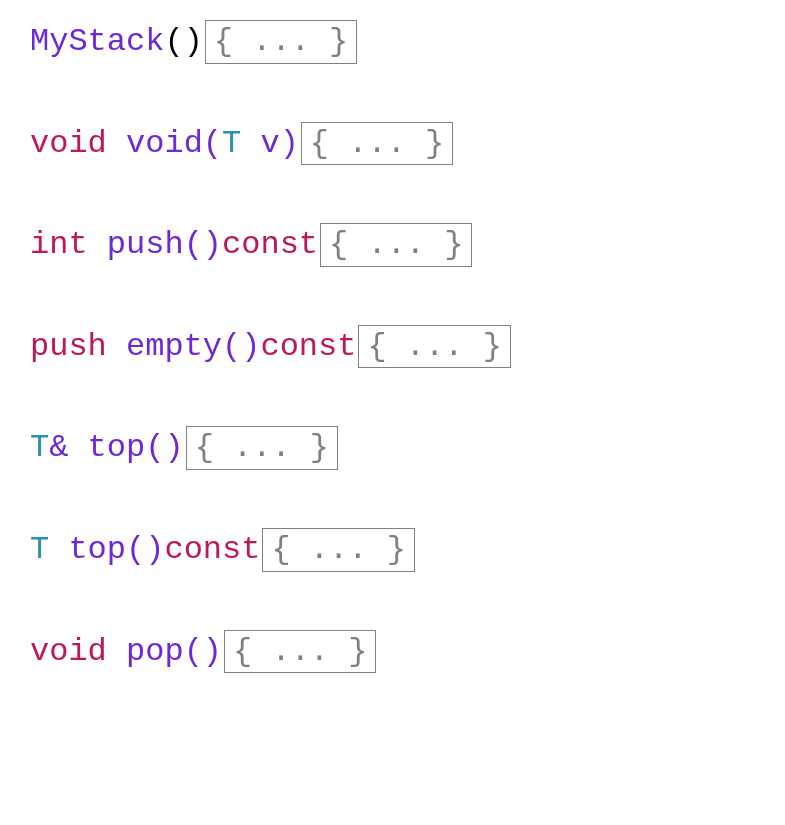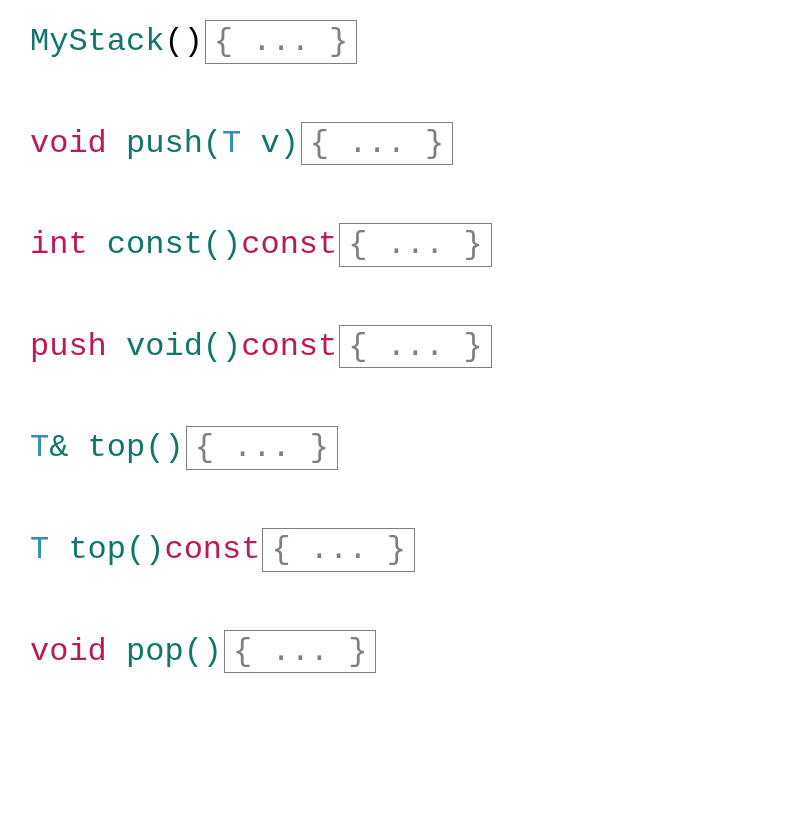--- a/index.html
+++ b/index.html
@@ -17,38 +17,38 @@
     .code-line:last-child {
       margin-bottom: 8px;
     }
     .keyword {
       color: #be185d;
     }
     .type {
       color: #2b91af;
     }
     .identifier {
-      color: #0f766e;
+      color: #6d28d9;
     }
     .punct {
       color: #000000;
     }
     .fold-box {
       display: inline-block;
       border: 1px solid #808080;
       padding: 0px 8px;
       color: #808080;
       vertical-align: baseline;
       margin-left: 2px;
     }
   </style>
 </head>
 <body>
 
 <div id="code-container">
     <div class="code-line"><span class="identifier">MyStack</span><span class="punct">()</span><span class="fold-box">{ ... }</span></div>
-    <div class="code-line"><span class="keyword">void</span><span class="identifier"> push(</span><span class="type">T</span><span class="identifier"> v)</span><span class="fold-box">{ ... }</span></div>
-    <div class="code-line"><span class="keyword">int</span><span class="identifier"> const()</span><span class="keyword">const</span><span class="fold-box">{ ... }</span></div>
-    <div class="code-line"><span class="keyword">push</span><span class="identifier"> void()</span><span class="keyword">const</span><span class="fold-box">{ ... }</span></div>
+    <div class="code-line"><span class="keyword">void</span><span class="identifier"> void(</span><span class="type">T</span><span class="identifier"> v)</span><span class="fold-box">{ ... }</span></div>
+    <div class="code-line"><span class="keyword">int</span><span class="identifier"> push()</span><span class="keyword">const</span><span class="fold-box">{ ... }</span></div>
+    <div class="code-line"><span class="keyword">push</span><span class="identifier"> empty()</span><span class="keyword">const</span><span class="fold-box">{ ... }</span></div>
     <div class="code-line"><span class="type">T</span><span class="identifier">&amp; top()</span><span class="fold-box">{ ... }</span></div>
     <div class="code-line"><span class="type">T</span><span class="identifier"> top()</span><span class="keyword">const</span><span class="fold-box">{ ... }</span></div>
     <div class="code-line"><span class="keyword">void</span><span class="identifier"> pop()</span><span class="fold-box">{ ... }</span></div>
   </div>
 
 </body></html>

